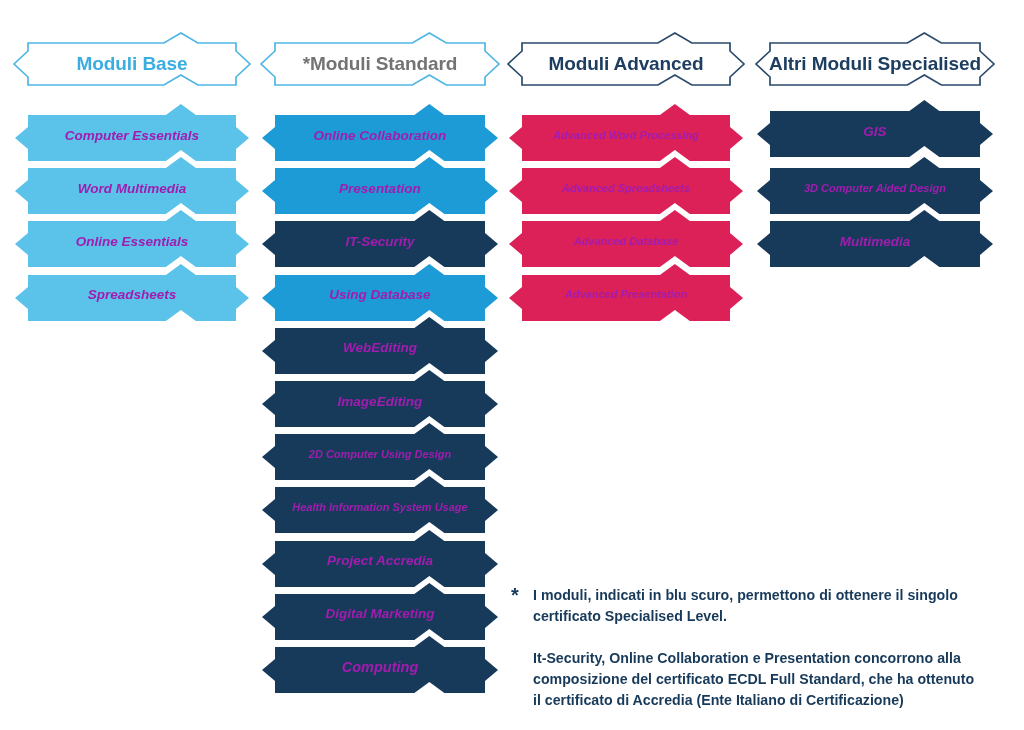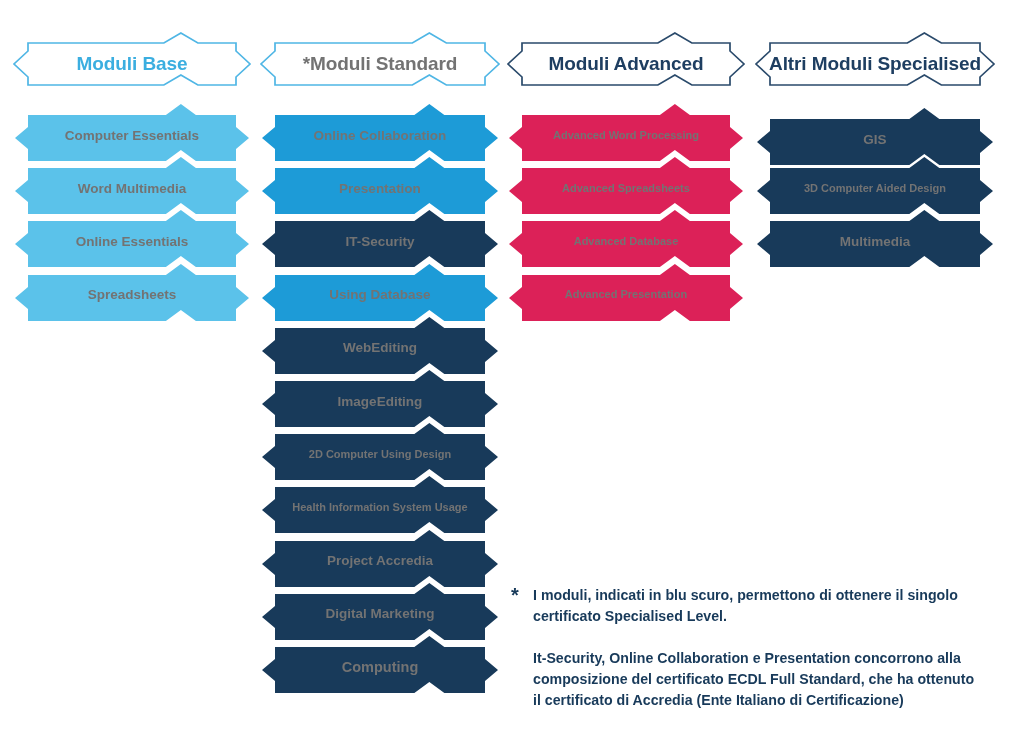--- a/index.html
+++ b/index.html
@@ -73,26 +73,27 @@
   .chip-label {
     position: absolute;
     left: 8%;
     top: 0;
     width: 84%;
     height: 46px;
     display: flex;
     align-items: center;
     justify-content: center;
     text-align: center;
-    color: #737373;
+    color: #a21caf;
     font-weight: bold;
     font-size: 13.5px;
     line-height: 15px;
     z-index: 2;
     pointer-events: none;
+    font-style: italic;
   }
   .chip-label.sm  { font-size: 11px; line-height: 14.5px; }
   .chip-label.big { font-size: 14.5px; }
 
   
   #footnote {
     position: absolute;
     left: 511px;
     top: 585px;
     width: 470px;
@@ -258,21 +259,21 @@
         <div class="chip-label sm" style="top: 8px;">Advanced Presentation</div>
       </div>
     </div>
     <div class="column" style="left: 770px; width: 210px;">
       <div class="hdr" style="top: 33px; position: absolute; width: 210px;">
         <svg viewBox="-16 0 242 52" preserveAspectRatio="none" style="width: calc(100% + 32px); left: -16px; height: 52px;">
           <path d="M 0 10 L 137.35 10 L 154.35 0 L 171.35 10 L 210 10 L 210 18 L 224 31 L 210 44 L 210 52 L 171.35 52 L 154.35 42 L 137.35 52 L 0 52 L 0 44 L -14 31 L 0 18 Z" fill="#ffffff" stroke="#2A4A6B" stroke-width="1.7" stroke-linejoin="miter"></path>
         </svg>
         <div class="hdr-label" style="color: rgb(30, 62, 97);">Altri Moduli Specialised</div>
       </div>
-      <div class="chip" style="top: 108px; position: absolute; width: 210px; z-index: 100;">
+      <div class="chip" style="top: 100px; position: absolute; width: 210px; z-index: 100;">
         <svg viewBox="-16 0 242 54" preserveAspectRatio="none" style="width: calc(100% + 32px); left: -16px; height: 54px;">
           <path d="M 0 11 L 139.35 11 L 154.35 0 L 169.35 11 L 210 11 L 210 23 L 223 34 L 210 45 L 210 57 L 169.35 57 L 154.35 46 L 139.35 57 L 0 57 L 0 45 L -13 34 L 0 23 Z" fill="#183A5A" stroke-linejoin="miter"></path>
         </svg>
         <div class="chip-label" style="top: 8px;">GIS</div>
       </div>
       <div class="chip" style="top: 157.2px; position: absolute; width: 210px; z-index: 99;">
         <svg viewBox="-16 0 242 54" preserveAspectRatio="none" style="width: calc(100% + 32px); left: -16px; height: 54px;">
           <path d="M 0 11 L 139.35 11 L 154.35 0 L 169.35 11 L 210 11 L 210 23 L 223 34 L 210 45 L 210 57 L 169.35 57 L 154.35 46 L 139.35 57 L 0 57 L 0 45 L -13 34 L 0 23 Z" fill="#183A5A" stroke-linejoin="miter"></path>
         </svg>
         <div class="chip-label sm" style="top: 8px;">3D Computer Aided Design</div>

